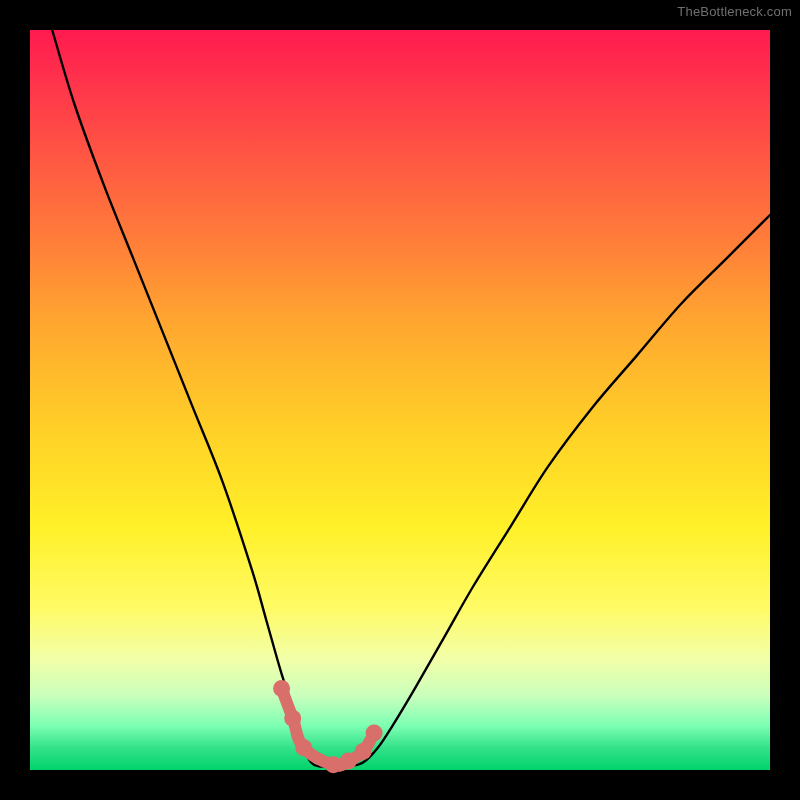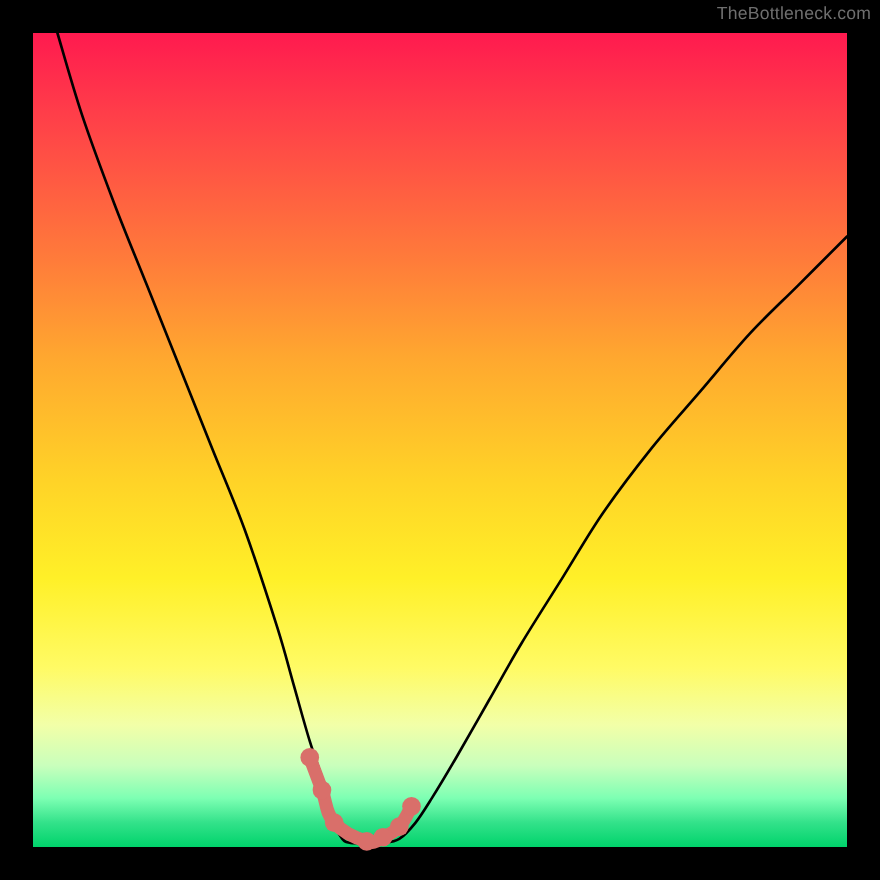--- a/index.html
+++ b/index.html
@@ -46,21 +46,21 @@
     top: 0;
     width: 740px;
     height: 740px;
     overflow: visible;
   }
   .watermark {
     position: absolute;
     top: 4px;
     right: 8px;
     color: #6f6f6f;
-    font-size: 16px;
+    font-size: 13px;
     letter-spacing: 0.2px;
     user-select: none;
   }
 </style>
 </head>
 <body>
 
 <div class="stage">
 
   <div class="watermark">TheBottleneck.com</div>

